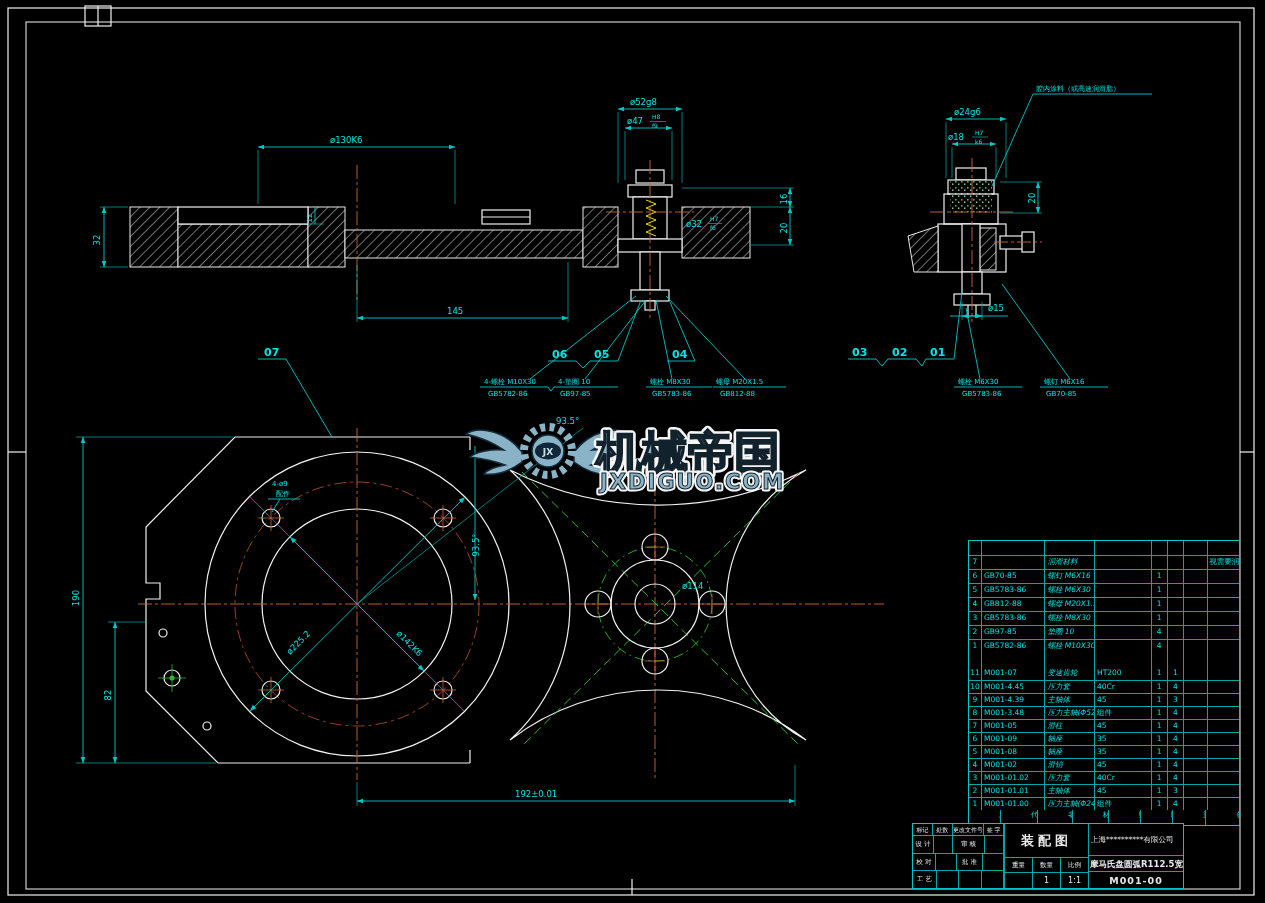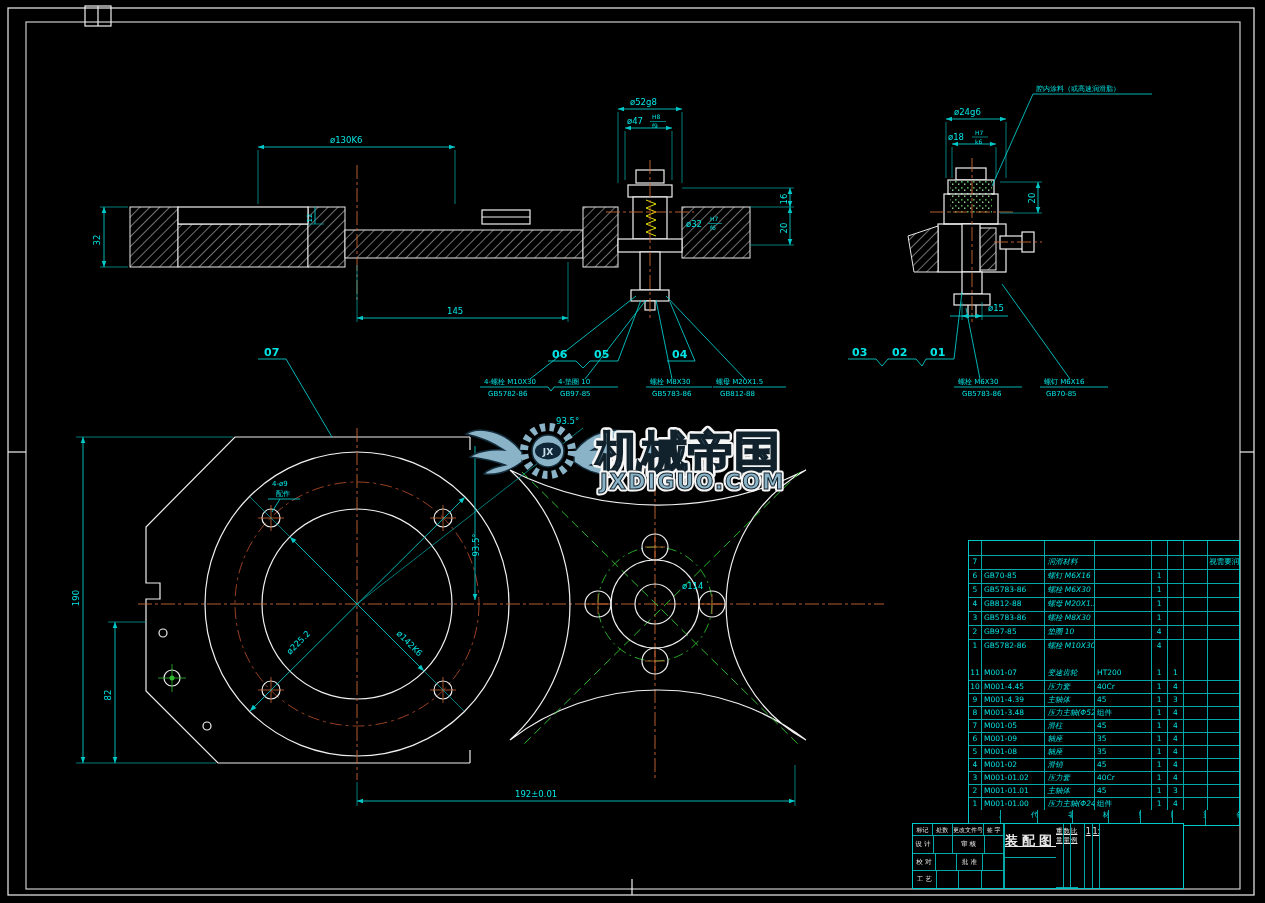--- a/index.html
+++ b/index.html
@@ -46,21 +46,21 @@
   .tbl{width:92px;display:flex;flex-direction:column;border-right:1px solid #00a8a8;}
   .tbl-r0{height:12px;display:flex;font-size:6px;}
   .tbl-r0 div{border-right:1px solid #00a8a8;border-bottom:1px solid #00a8a8;
               overflow:hidden;white-space:nowrap;padding-top:2px;text-align:center;}
   .tbl-grid{flex:1;display:flex;flex-direction:column;}
   .tbl-row{flex:1;display:flex;font-size:6.5px;border-bottom:1px solid #00a8a8;}
   .tbl-row:last-child{border-bottom:none;}
   .tbl-row div{border-right:1px solid #00a8a8;overflow:hidden;white-space:nowrap;
                padding-top:4px;text-align:center;}
   .tbl-row div:last-child,. tbl-r0 div:last-child{border-right:none;}
-  .tbm{width:95px;display:flex;flex-direction:row;border-right:1px solid #00a8a8;text-decoration:underline;}
+  .tbm{width:95px;display:flex;flex-direction:column;border-right:1px solid #00a8a8;}
   .tbm-title{height:34px;border-bottom:1px solid #00a8a8;display:flex;align-items:center;
              justify-content:center;font-size:13px;font-weight:bold;letter-spacing:4px;}
   .tbm-row{flex:1;display:flex;font-size:6.5px;}
   .tbm-row div{flex:1;border-right:1px solid #00a8a8;border-bottom:1px solid #00a8a8;
                text-align:center;overflow:hidden;padding-top:3px;}
   .tbm-row div:last-child{border-right:none;}
   .tbm-row.vals div{border-bottom:none;font-size:8px;}
   .tbr{flex:1;display:flex;flex-direction:column;}
   .tbr-company{height:32px;border-bottom:1px solid #00a8a8;font-size:7.5px;
                white-space:nowrap;overflow:hidden;padding:11px 0 0 2px;}
@@ -623,15 +623,20 @@
         <div>重量</div>
         <div>数量</div>
         <div>比例</div>
       </div>
       <div class="tbm-row vals">
         <div></div>
         <div>1</div>
         <div>1:1</div>
       </div>
     </div>
+    <div class="tbr">
+      <div class="tbr-company">上海**********有限公司</div>
+      <div class="tbr-product">摩马氏盘圆弧R112.5宽</div>
+      <div class="tbr-no">M001-00</div>
+    </div>
   </div>
 
 </div>
 
 </body></html>

